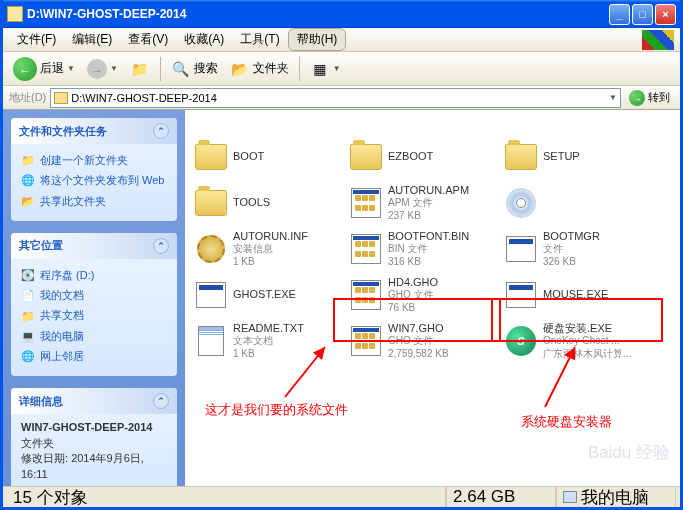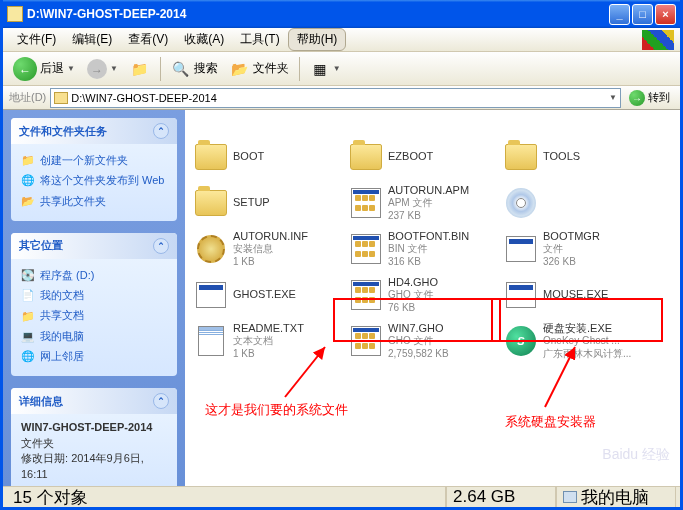--- a/index.html
+++ b/index.html
@@ -63,31 +63,31 @@
 .app-shape i{width:6px;height:6px;background:#e0b040;border-radius:1px;}
 .disc-shape {width:30px;height:30px;border-radius:50%;background:radial-gradient(circle,#fff 15%,#b0c8e8 40%,#d0e0f0 60%,#9ab8d8);display:flex;align-items:center;justify-content:center;}
 .disc-shape::after{content:'';width:8px;height:8px;border-radius:50%;background:#fff;border:1px solid #888;}
 .green-shape{width:30px;height:30px;border-radius:50%;background:radial-gradient(circle at 35% 35%,#50e0a0,#108050);display:flex;align-items:center;justify-content:center;color:#fff;font-weight:bold;font-style:italic;}
 
 .highlight-box { position: absolute; border: 2px solid #ff0000; pointer-events: none; }
 .hb1 { left: 148px; top: 188px; width: 168px; height: 44px; }
 .hb2 { left: 306px; top: 188px; width: 172px; height: 44px; }
 .annot { position: absolute; color: #ff0000; font-size: 13px; line-height: 1.5; }
 .annot1 { left: 20px; top: 290px; }
-.annot2 { left: 320px; top: 302px; }
+.annot2 { left: 336px; top: 302px; }
 .arrow { position: absolute; pointer-events: none; }
 .arrow svg { overflow: visible; }
 
 .statusbar { height: 21px; background: #ece9d8; border-top: 1px solid #d0c8b0; display: flex; align-items: center; font-size: 17px; padding: 0 4px; }
 .status-cell { border: 1px solid #d0c8b0; border-top: none; border-bottom: none; padding: 0 6px; height: 100%; display: flex; align-items: center; }
 .status-cell:first-child { flex: 1; border-left: none; }
 .status-comp { display:flex;align-items:center;gap:4px; }
 .comp-icon { width:14px;height:12px;background:#d0e0f0;border:1px solid #7090b0; }
 
-.watermark { position: absolute; right: 10px; bottom: 22px; color: #c0c0e0; font-size: 14px; opacity: 0.5; }
+.watermark { position: absolute; right: 10px; bottom: 22px; color: #c0c0e0; font-size: 17px; opacity: 0.5; }
 </style>
 </head>
 <body>
 
 <div class="window">
 
   <div class="titlebar">
     <div class="titlebar-icon"></div>
     <div class="titlebar-text">D:\WIN7-GHOST-DEEP-2014</div>
     <div class="win-btns">
@@ -231,29 +231,29 @@
             </div>
             <div class="file-info">
               <div class="file-name">EZBOOT</div>
             </div>
           </div>
           <div class="file">
             <div class="file-icon">
               <div class="folder-shape"></div>
             </div>
             <div class="file-info">
+              <div class="file-name">SETUP</div>
+            </div>
+          </div>
+          <div class="file">
+            <div class="file-icon">
+              <div class="folder-shape"></div>
+            </div>
+            <div class="file-info">
               <div class="file-name">TOOLS</div>
-            </div>
-          </div>
-          <div class="file">
-            <div class="file-icon">
-              <div class="folder-shape"></div>
-            </div>
-            <div class="file-info">
-              <div class="file-name">SETUP</div>
             </div>
           </div>
           <div class="file">
             <div class="file-icon">
               <div class="app-shape">
                 <i></i>
                 <i></i>
                 <i></i>
                 <i></i>
                 <i></i>

